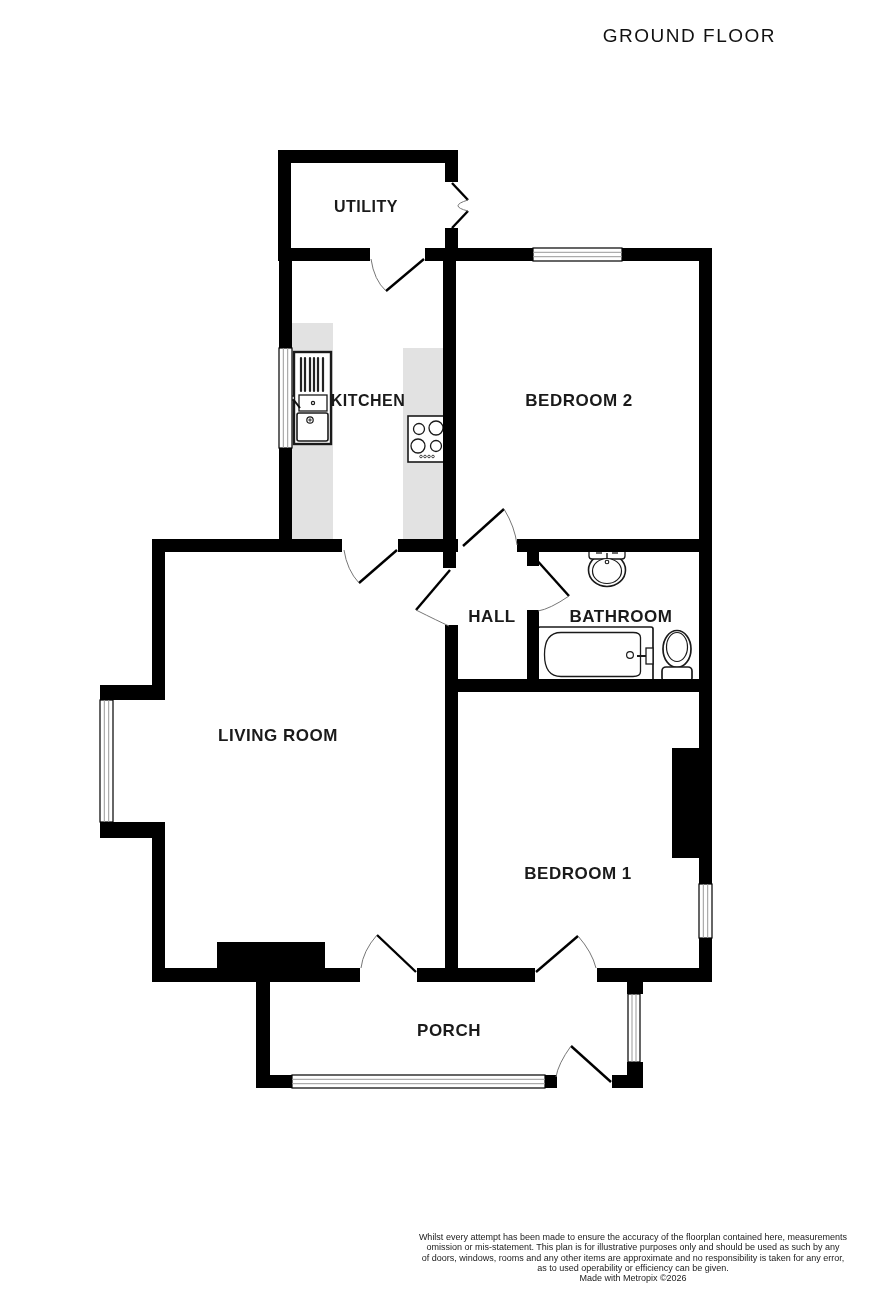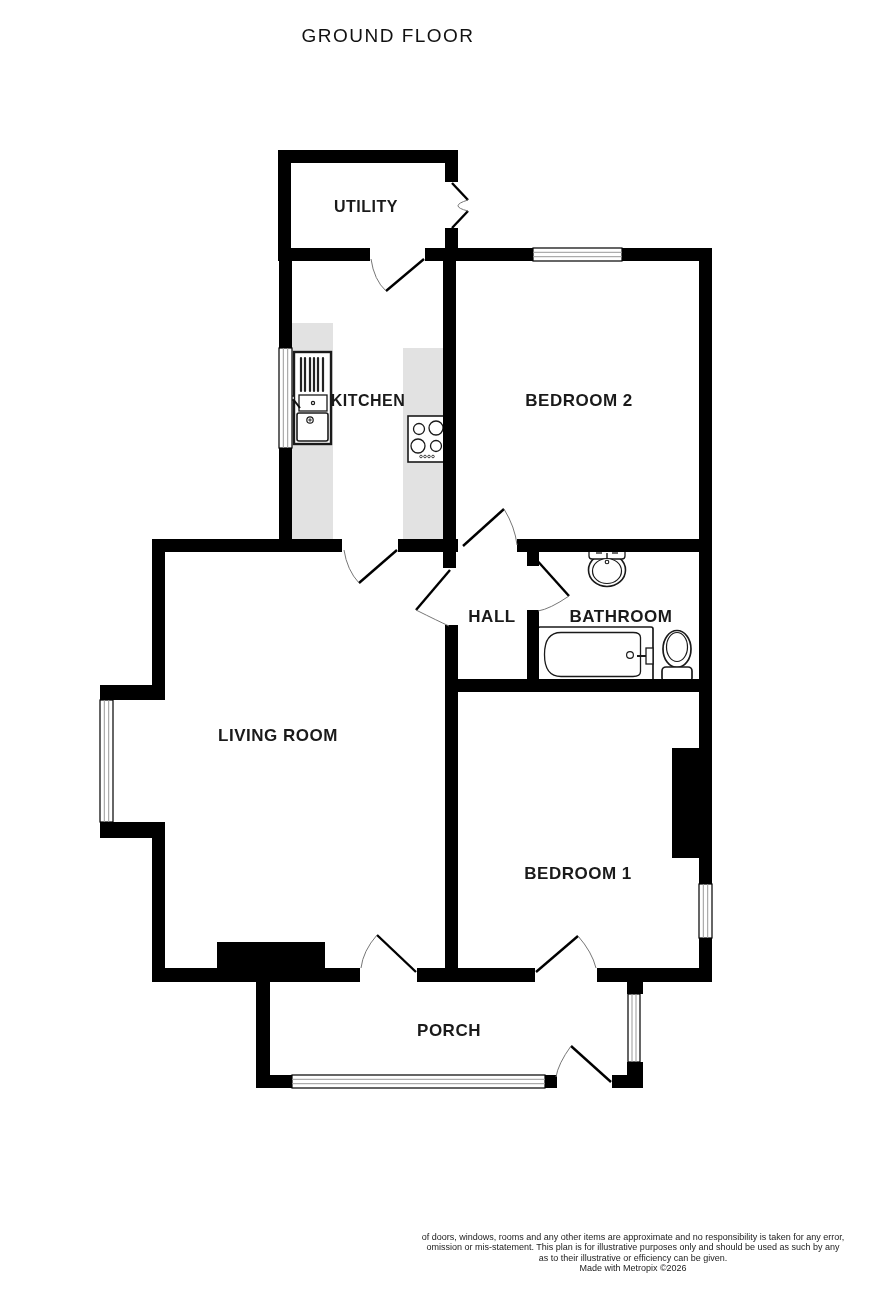--- a/index.html
+++ b/index.html
@@ -3,21 +3,21 @@
 <meta charset="utf-8">
 <style>
   html, body { margin: 0; padding: 0; background: #ffffff; }
   body {
     width: 886px; height: 1291px; position: relative;
     font-family: "Liberation Sans", sans-serif;
     color: var(--color-text, #1a1a1a);
   }
   .title {
     position: absolute; top: 25px; left: 0; width: 776px;
-    text-align: center; font-size: 19px; font-weight: 400;
+    text-align: right; font-size: 19px; font-weight: 400;
     letter-spacing: 1.5px; color: #111;
   }
   svg { position: absolute; top: 0; left: 0; }
   .wall { fill: var(--color-wall, #000); stroke: none; }
   .counter { fill: var(--color-counter, #e2e2e2); }
   .win-frame { fill: #ffffff; stroke: #000; stroke-width: 1.2; }
   .win-line { stroke: var(--color-window_line, #999); stroke-width: 1; fill: none; }
   .door-leaf { stroke: #000; stroke-width: 2.4; fill: none; }
   .door-arc { stroke: var(--color-door_arc, #777); stroke-width: 1; fill: none; }
   .fix { fill: #ffffff; stroke: #1a1a1a; }
@@ -226,17 +226,18 @@
     <text class="room-label" x="579" y="406" font-size="17">BEDROOM 2</text>
     <text class="room-label" x="492" y="622" font-size="17">HALL</text>
     <text class="room-label" x="621" y="622" font-size="17">BATHROOM</text>
     <text class="room-label" x="278" y="741" font-size="17">LIVING ROOM</text>
     <text class="room-label" x="578" y="879" font-size="17">BEDROOM 1</text>
     <text class="room-label" x="449" y="1036" font-size="17">PORCH</text>
   </g>
 </svg>
 
 <div class="footer">
+  <div>Whilst every attempt has been made to ensure the accuracy of the floorplan contained here, measurements</div>
+  <div>omission or mis-statement. This plan is for illustrative purposes only and should be used as such by any</div>
   <div>of doors, windows, rooms and any other items are approximate and no responsibility is taken for any error,</div>
-  <div>omission or mis-statement. This plan is for illustrative purposes only and should be used as such by any</div>
-  <div>as to their illustrative or efficiency can be given.</div>
+  <div>as to used operability or efficiency can be given.</div>
   <div>Made with Metropix ©2026</div>
 </div>
 
 </body></html>

